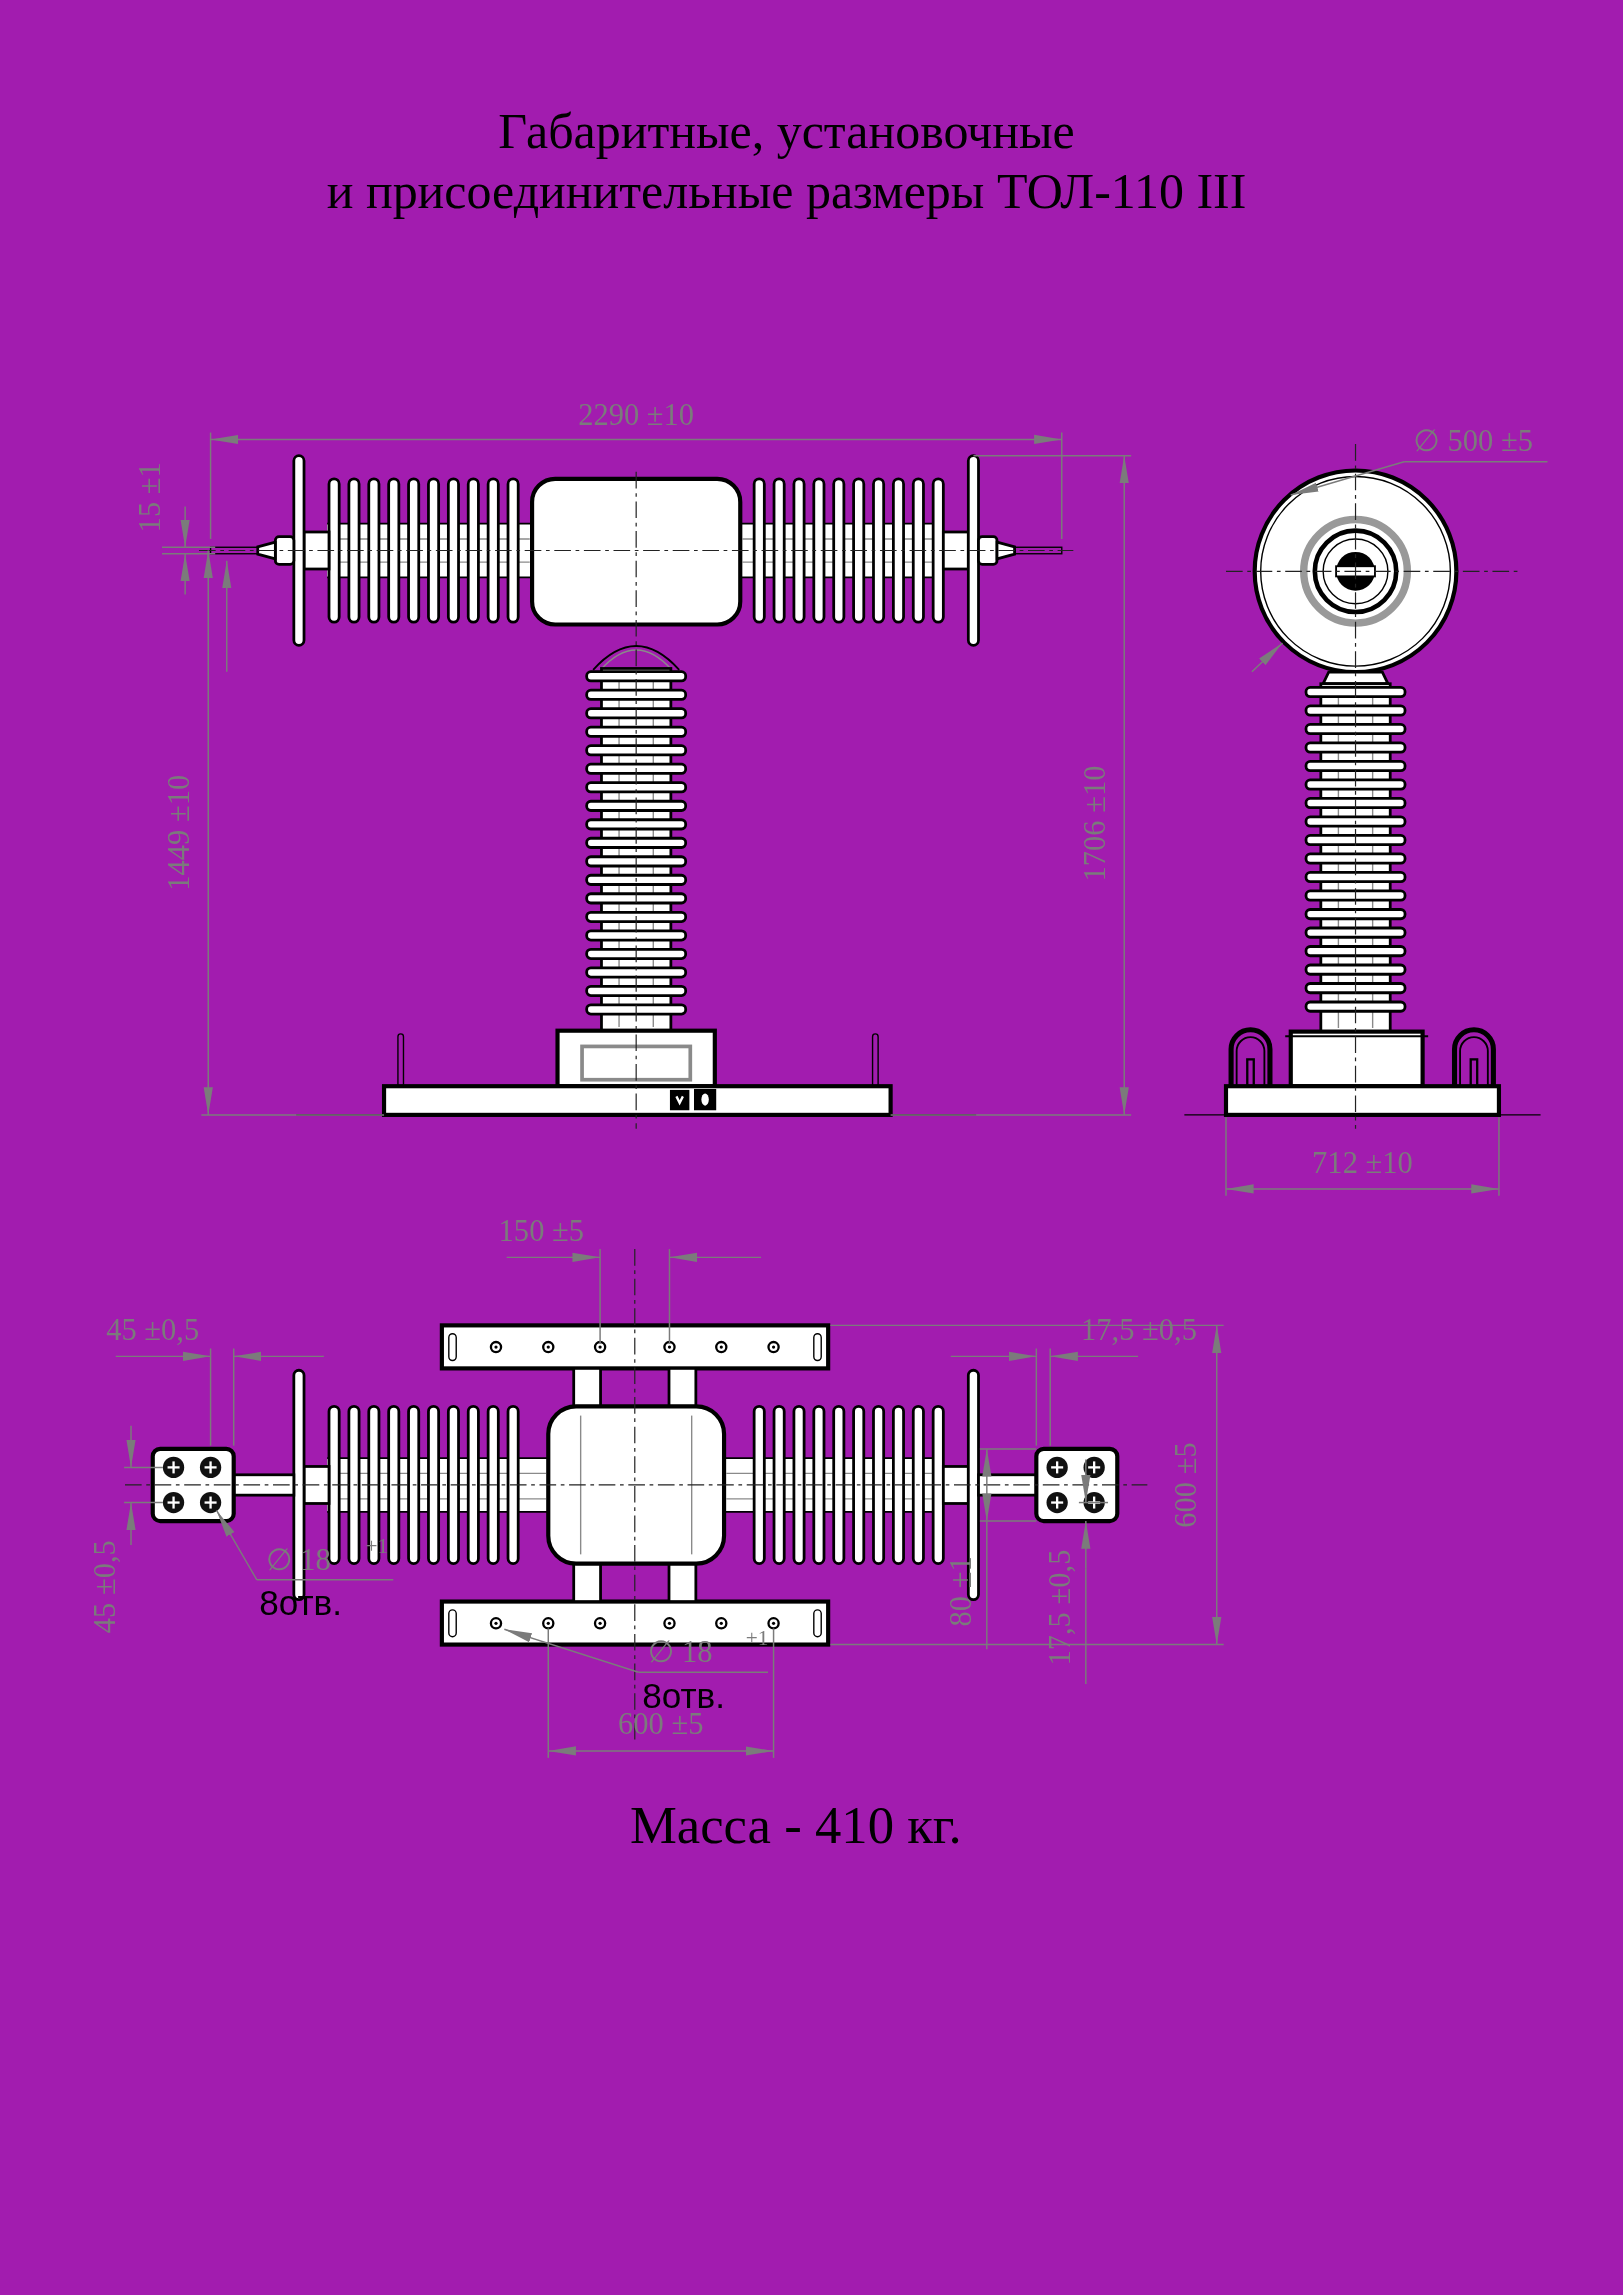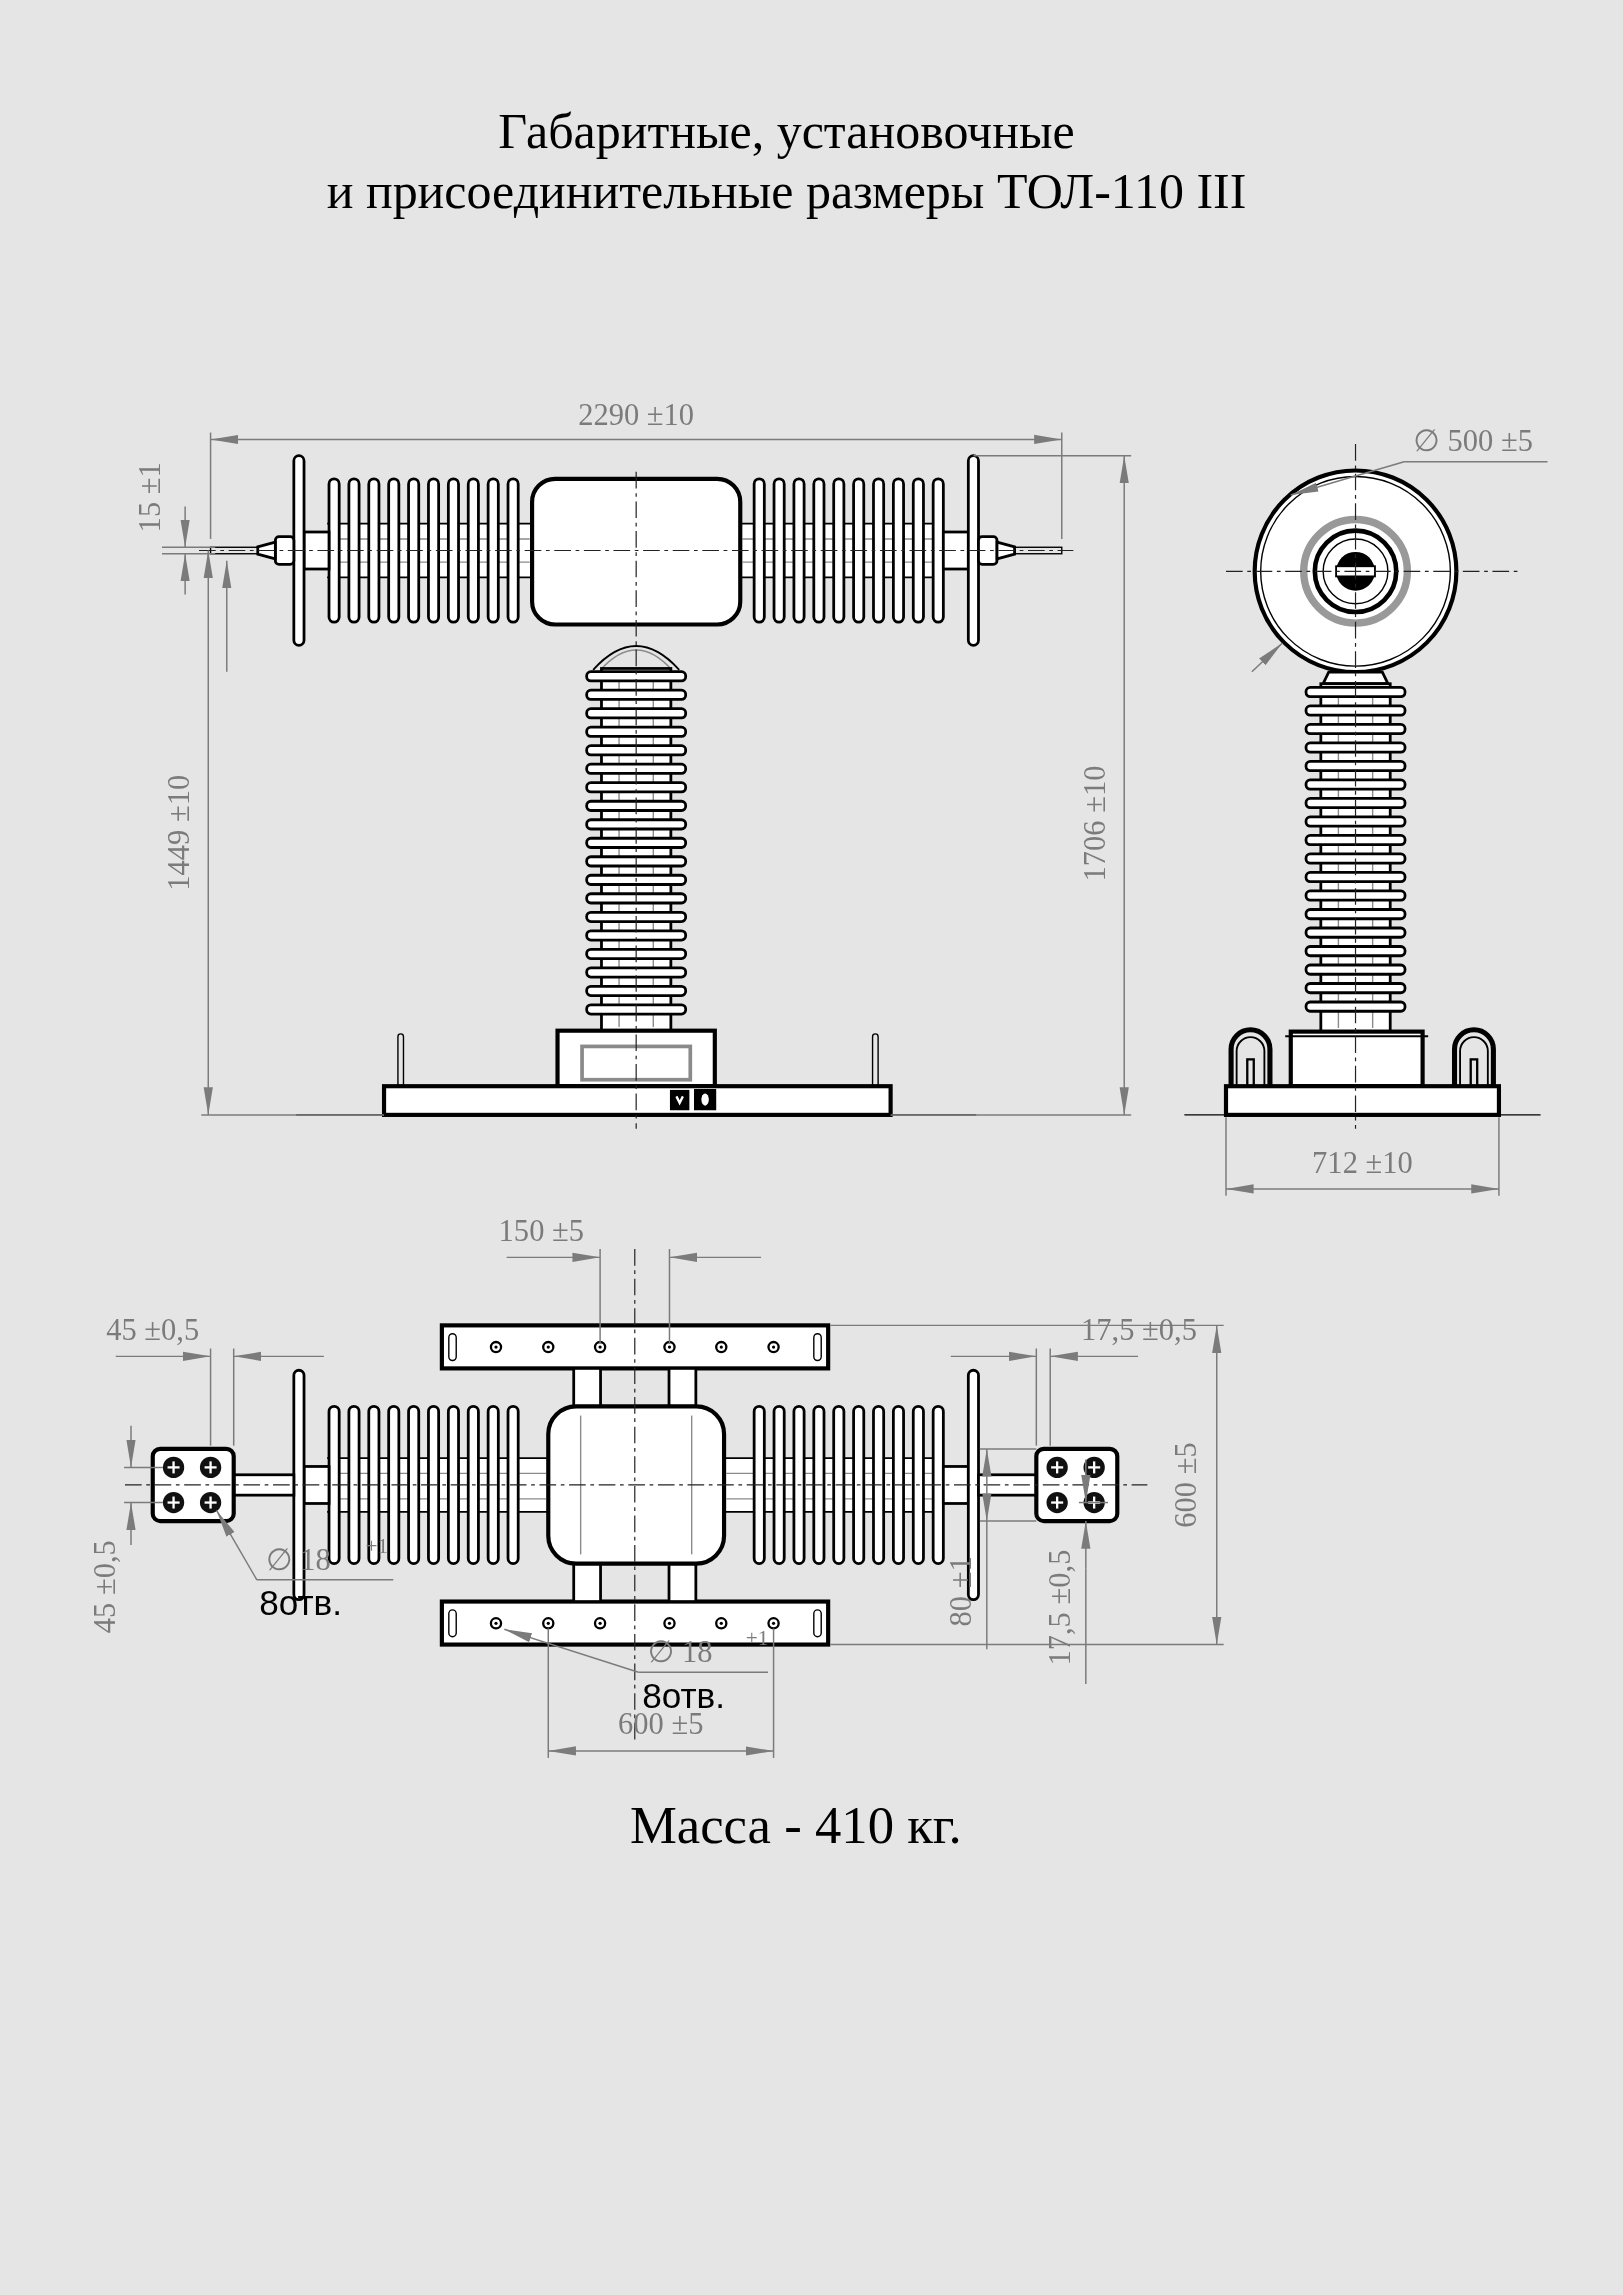--- a/index.html
+++ b/index.html
@@ -1,16 +1,16 @@
 <!DOCTYPE html>
 <html style="font-size:7.4px"><head>
 <meta charset="utf-8">
 <style>
   html,body{margin:0;padding:0;background:#ffffff;}
-  .page{width:1623px;height:2295px;background:#e5e5e5;position:relative;font-family:"Liberation Serif",serif;}
+  .page{width:1623px;height:2295px;background:#a21caf;position:relative;font-family:"Liberation Serif",serif;}
   svg{display:block;}
   .ol  {fill:#ffffff;stroke:#000000;stroke-width:9;}
   .ol2 {fill:#ffffff;stroke:#000000;stroke-width:6;}
   .ln  {fill:none;stroke:#000000;stroke-width:4;}
   .lnt {fill:none;stroke:#000000;stroke-width:3;}
   .fin {fill:#ffffff;stroke:#000000;stroke-width:6;}
   .gray{fill:none;stroke:#8a8a8a;stroke-width:3;}
   .grayth{fill:none;stroke:#8a8a8a;stroke-width:8;}
   .dim {fill:none;stroke:#7b7b7b;stroke-width:3.2;}
   .cl  {fill:none;stroke:#222222;stroke-width:2.6;stroke-dasharray:36 10 8 10;}

